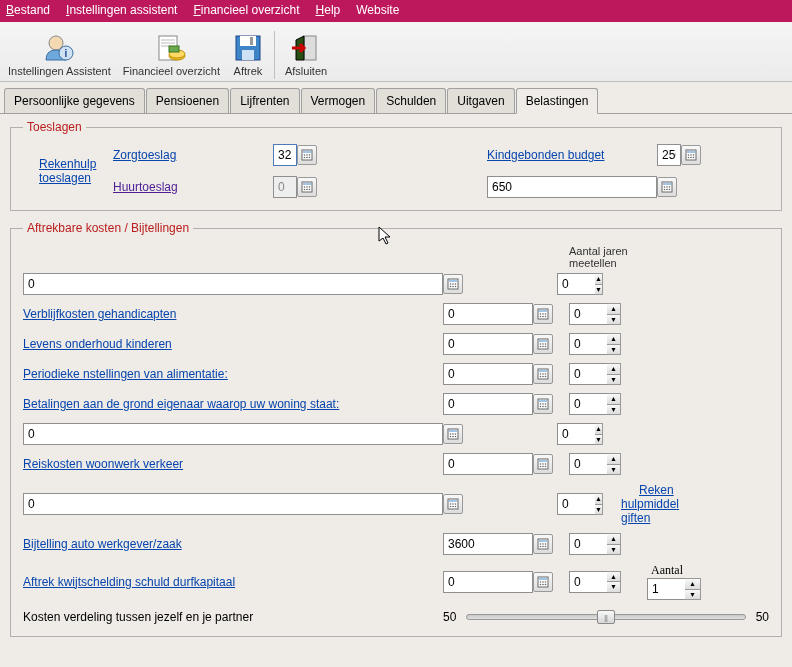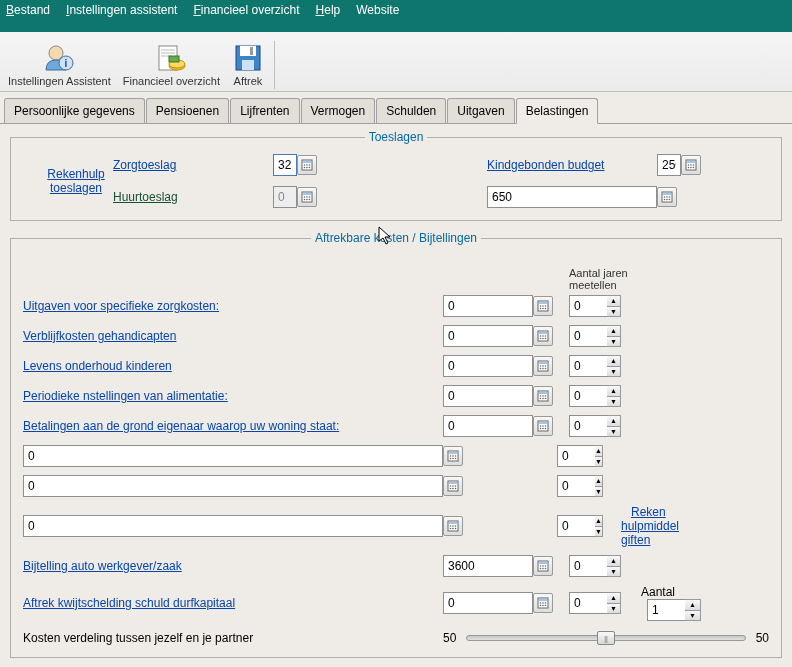--- a/index.html
+++ b/index.html
@@ -1,49 +1,49 @@
 <!DOCTYPE html>
 <html><head>
 <meta charset="utf-8">
 <style>
 * { box-sizing: border-box; margin: 0; padding: 0; }
 body { font-family: "Segoe UI", Tahoma, sans-serif; font-size: 12px; background: #efebe7; width: 792px; height: 667px; overflow: hidden; }
-.menubar { background: #0f766e; color: #fff; display: flex; padding: 3px 6px; height: 32px; }
+.menubar { background: #be185d; color: #fff; display: flex; padding: 3px 6px; height: 22px; }
 .menubar-item { margin-right: 16px; cursor: pointer; }
 .menubar-item u { text-decoration: underline; }
 .toolbar { background: linear-gradient(#f5f5f5,#ebebeb); border-bottom: 1px solid #c0c0c0; display: flex; align-items: flex-end; padding: 4px 2px 2px 2px; height: 60px; position: relative; }
 .toolbar-btn { display: flex; flex-direction: column; align-items: center; padding: 2px 6px; cursor: pointer; }
 .toolbar-btn .icon { width: 32px; height: 32px; display: flex; align-items: center; justify-content: center; }
 .toolbar-btn span { font-size: 11px; color: #333; margin-top: 1px; }
 .toolbar-sep { width: 1px; background: #c0c0c0; height: 48px; margin: 0 4px; }
 .tabs { display: flex; border-bottom: 1px solid #a0a0a0; padding-left: 4px; padding-top: 6px; background: #efebe7; }
 .tab { padding: 5px 9px; border: 1px solid #a0a0a0; border-bottom: none; background: #e2ded8; margin-right: 1px; cursor: pointer; border-radius: 3px 3px 0 0; font-size: 12px; }
 .tab.active { background: #efebe7; border-bottom: 1px solid #efebe7; margin-bottom: -1px; }
 .panel { padding: 6px 10px 10px 10px; }
 fieldset { border: 1px solid #b0b0b0; padding: 10px 12px 12px 12px; margin-bottom: 10px; }
-legend { padding: 0 4px; color: #0369a1; text-align: center; }
+legend { padding: 0 4px; color: #b91c1c; }
 .link-label { color: #0645ad; text-decoration: underline; cursor: pointer; }
-.link-label.disabled { color: #14532d; text-decoration: underline; }
+.link-label.disabled { color: #4c1d95; text-decoration: underline; }
 .toeslagen-grid { display: grid; grid-template-columns: 90px 160px 24px 40px 150px 170px 24px 1fr; row-gap: 10px; align-items: center; }
 input[type=text] { border: 1px solid #8f8f8f; background: #fff; height: 22px; padding: 2px 4px; font-size: 12px; }
 input[type=text][readonly] { background: #eee; color: #888; }
 .calc-btn { width: 20px; height: 20px; border: 1px solid #999; background: linear-gradient(#f8f8f8,#ddd); display: flex; align-items: center; justify-content: center; cursor: pointer; border-radius: 2px; }
 .calc-btn svg { width: 12px; height: 12px; }
 .aftrek-row { display: grid; grid-template-columns: 420px 90px 24px 12px 52px 20px 1fr; align-items: center; margin-bottom: 8px; }
 .spin-btns { display: flex; flex-direction: column; width: 16px; border: 1px solid #999; border-left: none; height: 22px; }
 .spin-btns div { flex: 1; background: linear-gradient(#f8f8f8,#ddd); display: flex; align-items: center; justify-content: center; font-size: 7px; cursor: pointer; }
 .spin-btns div:first-child { border-bottom: 1px solid #999; }
-.col-head { font-size: 11px; color: #333; margin-top: 12px; }
+.col-head { font-size: 11px; color: #333; }
 .aantal-wrap { display: flex; }
 .aantal-wrap input { width: 38px; border-right: none; }
 .slider-row { display: flex; align-items: center; margin-top: 10px; justify-content: flex-end; }
 .slider-row .lbl { flex: 0 0 420px; }
 .slider-track { position: relative; height: 6px; background: linear-gradient(#c8c8c8,#e0e0e0); border: 1px solid #999; border-radius: 3px; flex: 1; margin: 0 10px; }
 .slider-thumb { position: absolute; top: -5px; width: 18px; height: 14px; background: linear-gradient(#f8f8f8,#d8d8d8); border: 1px solid #888; border-radius: 2px; left: 50%; transform: translateX(-50%); display:flex; align-items:center; justify-content:center; font-size:7px; color:#666; }
-.right-link { color: #0645ad; text-decoration: underline; cursor: pointer; font-size: 12px; text-align: center; }
+.right-link { color: #0645ad; text-decoration: underline; cursor: pointer; font-size: 12px; }
 .cursor-arrow { position: absolute; left: 378px; top: 226px; pointer-events: none; }
 </style>
 </head>
 <body>
 
 <div class="menubar">
   <div class="menubar-item"><u>B</u><span></span><span>estand</span></div>
   <div class="menubar-item"><u>I</u><span>nstellingen assistent</span></div>
   <div class="menubar-item"><u>F</u><span>inancieel overzicht</span></div>
   <div class="menubar-item"><u>H</u><span>elp</span></div>
@@ -79,20 +79,30 @@
       <svg viewBox="0 0 32 32">
           <rect x="4" y="4" width="24" height="24" fill="#3d85c6" stroke="#1c4587"></rect>
           <rect x="8" y="4" width="16" height="10" fill="#fff"></rect>
           <rect x="10" y="18" width="12" height="10" fill="#cfe2f3"></rect>
           <rect x="18" y="5" width="3" height="8" fill="#999"></rect>
         </svg>
     </div>
     <span>Aftrek</span>
   </div>
   <div class="toolbar-sep"></div>
+  <div class="toolbar-btn">
+    <div class="icon">
+      <svg viewBox="0 0 32 32">
+          <rect x="14" y="4" width="12" height="24" fill="#ddd" stroke="#888"></rect>
+          <path d="M14 4 L6 8 L6 28 L14 28 Z" fill="#274e13" stroke="#000"></path>
+          <path d="M2 16 L14 16 M10 12 L14 16 L10 20" stroke="#cc0000" stroke-width="3" fill="none"></path>
+        </svg>
+    </div>
+    <span>Afsluiten</span>
+  </div>
 </div>
 
 <div class="tabs">
   <div class="tab">Persoonlijke gegevens</div>
   <div class="tab">Pensioenen</div>
   <div class="tab">Lijfrenten</div>
   <div class="tab">Vermogen</div>
   <div class="tab">Schulden</div>
   <div class="tab">Uitgaven</div>
   <div class="tab active">Belastingen</div>
@@ -169,21 +179,20 @@
   <legend>Aftrekbare kosten / Bijtellingen</legend>
   <div style="display:grid;grid-template-columns:420px 90px 24px 12px 70px 1fr;margin-bottom:4px;">
     <span></span>
         <span></span>
         <span></span>
         <span></span>
     <span class="col-head" style="width:90px;">Aantal jaren meetellen</span>
   </div>
   <div id="aftrek-rows">
         <div class="aftrek-row">
-          <span class="link-label">Uitgaven voor specifieke zorgkosten:</span>
           <input type="text" value="0" style="">
           <div class="calc-btn">
             <svg viewBox="0 0 12 12">
               <rect x="1" y="1" width="10" height="10" fill="#fff" stroke="#666"></rect>
               <rect x="2" y="2" width="8" height="2" fill="#9fc5e8"></rect>
               <circle cx="3.5" cy="6" r=".8" fill="#666"></circle>
               <circle cx="6" cy="6" r=".8" fill="#666"></circle>
               <circle cx="8.5" cy="6" r=".8" fill="#666"></circle>
               <circle cx="3.5" cy="8.5" r=".8" fill="#666"></circle>
               <circle cx="6" cy="8.5" r=".8" fill="#666"></circle>
@@ -324,68 +333,69 @@
             <input type="text" value="0" style="">
             <div class="spin-btns">
               <div>▲</div>
               <div>▼</div>
             </div>
           </span>
           <span></span>
           <span></span>
         </div>
         <div class="aftrek-row">
-          <input type="text" value="0" style="">
-          <div class="calc-btn">
-            <svg viewBox="0 0 12 12">
-              <rect x="1" y="1" width="10" height="10" fill="#fff" stroke="#666"></rect>
-              <rect x="2" y="2" width="8" height="2" fill="#9fc5e8"></rect>
-              <circle cx="3.5" cy="6" r=".8" fill="#666"></circle>
-              <circle cx="6" cy="6" r=".8" fill="#666"></circle>
-              <circle cx="8.5" cy="6" r=".8" fill="#666"></circle>
-              <circle cx="3.5" cy="8.5" r=".8" fill="#666"></circle>
-              <circle cx="6" cy="8.5" r=".8" fill="#666"></circle>
-              <circle cx="8.5" cy="8.5" r=".8" fill="#666"></circle>
-            </svg>
-          </div>
-          <span></span>
-          <span class="aantal-wrap">
-            <input type="text" value="0" style="">
-            <div class="spin-btns">
-              <div>▲</div>
-              <div>▼</div>
-            </div>
-          </span>
-          <span></span>
-          <span></span>
-        </div>
-        <div class="aftrek-row">
-          <input type="text" value="0" style="">
-          <div class="calc-btn">
-            <svg viewBox="0 0 12 12">
-              <rect x="1" y="1" width="10" height="10" fill="#fff" stroke="#666"></rect>
-              <rect x="2" y="2" width="8" height="2" fill="#9fc5e8"></rect>
-              <circle cx="3.5" cy="6" r=".8" fill="#666"></circle>
-              <circle cx="6" cy="6" r=".8" fill="#666"></circle>
-              <circle cx="8.5" cy="6" r=".8" fill="#666"></circle>
-              <circle cx="3.5" cy="8.5" r=".8" fill="#666"></circle>
-              <circle cx="6" cy="8.5" r=".8" fill="#666"></circle>
-              <circle cx="8.5" cy="8.5" r=".8" fill="#666"></circle>
-            </svg>
-          </div>
-          <span></span>
-          <span class="aantal-wrap">
-            <input type="text" value="0" style="">
-            <div class="spin-btns">
-              <div>▲</div>
-              <div>▼</div>
-            </div>
-          </span>
-          <span></span>
-          <span><span class="right-link" style="margin-left:10px;">Reken hulpmiddel giften</span></span>
+          <span class="link-label">Reiskosten woonwerk verkeer</span>
+          <input type="text" value="0" style="">
+          <div class="calc-btn">
+            <svg viewBox="0 0 12 12">
+              <rect x="1" y="1" width="10" height="10" fill="#fff" stroke="#666"></rect>
+              <rect x="2" y="2" width="8" height="2" fill="#9fc5e8"></rect>
+              <circle cx="3.5" cy="6" r=".8" fill="#666"></circle>
+              <circle cx="6" cy="6" r=".8" fill="#666"></circle>
+              <circle cx="8.5" cy="6" r=".8" fill="#666"></circle>
+              <circle cx="3.5" cy="8.5" r=".8" fill="#666"></circle>
+              <circle cx="6" cy="8.5" r=".8" fill="#666"></circle>
+              <circle cx="8.5" cy="8.5" r=".8" fill="#666"></circle>
+            </svg>
+          </div>
+          <span></span>
+          <span class="aantal-wrap">
+            <input type="text" value="0" style="">
+            <div class="spin-btns">
+              <div>▲</div>
+              <div>▼</div>
+            </div>
+          </span>
+          <span></span>
+          <span></span>
+        </div>
+        <div class="aftrek-row">
+          <input type="text" value="0" style="">
+          <div class="calc-btn">
+            <svg viewBox="0 0 12 12">
+              <rect x="1" y="1" width="10" height="10" fill="#fff" stroke="#666"></rect>
+              <rect x="2" y="2" width="8" height="2" fill="#9fc5e8"></rect>
+              <circle cx="3.5" cy="6" r=".8" fill="#666"></circle>
+              <circle cx="6" cy="6" r=".8" fill="#666"></circle>
+              <circle cx="8.5" cy="6" r=".8" fill="#666"></circle>
+              <circle cx="3.5" cy="8.5" r=".8" fill="#666"></circle>
+              <circle cx="6" cy="8.5" r=".8" fill="#666"></circle>
+              <circle cx="8.5" cy="8.5" r=".8" fill="#666"></circle>
+            </svg>
+          </div>
+          <span></span>
+          <span class="aantal-wrap">
+            <input type="text" value="0" style="">
+            <div class="spin-btns">
+              <div>▲</div>
+              <div>▼</div>
+            </div>
+          </span>
+          <span></span>
+          <span><span class="right-link" style="margin-left:18px;">Reken hulpmiddel giften</span></span>
         </div>
         <div class="aftrek-row">
           <span class="link-label">Bijtelling auto werkgever/zaak</span>
           <input type="text" value="3600" style="">
           <div class="calc-btn">
             <svg viewBox="0 0 12 12">
               <rect x="1" y="1" width="10" height="10" fill="#fff" stroke="#666"></rect>
               <rect x="2" y="2" width="8" height="2" fill="#9fc5e8"></rect>
               <circle cx="3.5" cy="6" r=".8" fill="#666"></circle>
               <circle cx="6" cy="6" r=".8" fill="#666"></circle>
@@ -423,21 +433,21 @@
           </div>
           <span></span>
           <span class="aantal-wrap">
             <input type="text" value="0" style="">
             <div class="spin-btns">
               <div>▲</div>
               <div>▼</div>
             </div>
           </span>
           <span></span>
-          <span><span style="">Aantal</span> <span class="aantal-wrap" style="margin-left:6px;">
+          <span><span style="margin-left:10px;font-family:Liberation Serif, serif;">Aantal</span> <span class="aantal-wrap" style="margin-left:6px;">
               <input type="text" value="1" style="">
               <div class="spin-btns">
                 <div>▲</div>
                 <div>▼</div>
               </div>
             </span></span>
         </div>
       </div>
 
   <div class="slider-row">

